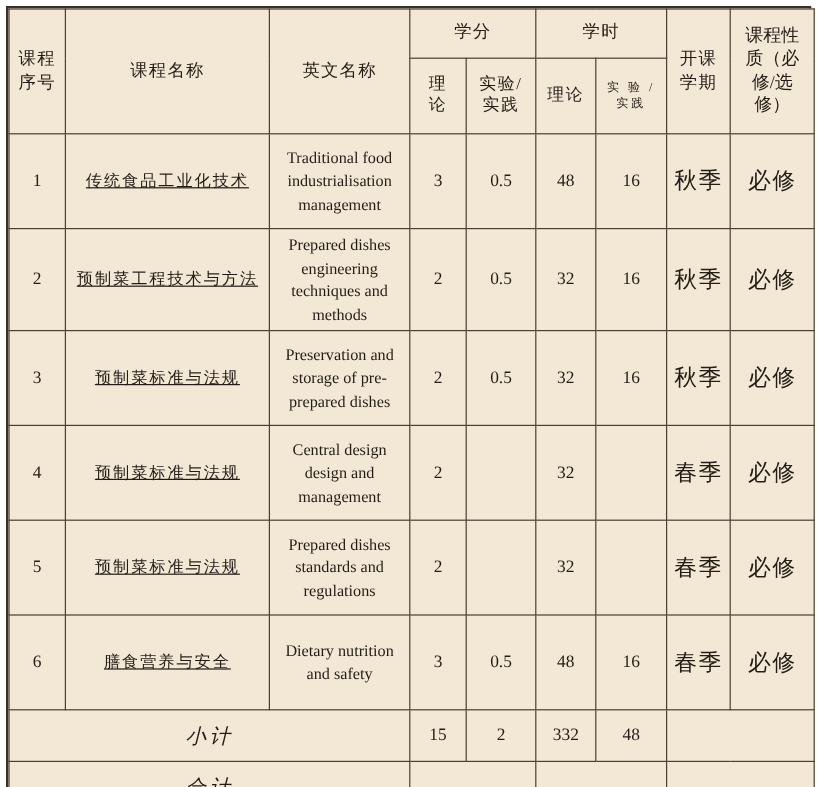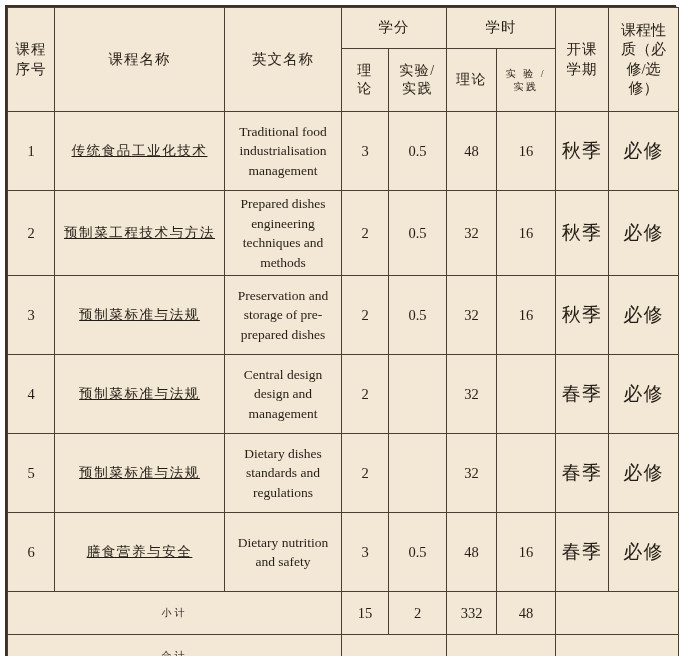--- a/index.html
+++ b/index.html
@@ -110,24 +110,25 @@
     letter-spacing: 1.2px;
     color: #8c8273;
     font-weight: bold;
   }
   .seq {
     font-size: 14.5px;
     color: #241d16;
   }
 
   .sum-label {
-    font-size: 10px;
+    font-size: 17px;
     font-weight: bold;
     letter-spacing: 3px;
     color: #241d16;
+    font-style: italic;
   }
 
   tr.row-course td { height: 72px; }
   tr.row-head-top th { height: 34px; font-family: Liberation Serif, serif; }
   tr.row-head-sub th { height: 56px; }
   tr.row-subtotal td { height: 36px; }
   tr.row-total td    { height: 36px; }
 </style>
 </head>
 <body>
@@ -229,21 +230,21 @@
           <td class="num"></td>
           <td class="num">32</td>
           <td class="num"></td>
           <td class="term">春季</td>
           <td class="ctype">必修</td>
         </tr>
 
         <tr class="row-course">
           <td class="seq">5</td>
           <td class="cn-name">预制菜标准与法规</td>
-          <td class="en-name">Dietary dishes standards and regulations</td>
+          <td class="en-name">Prepared dishes standards and regulations</td>
           <td class="num">2</td>
           <td class="num"></td>
           <td class="num">32</td>
           <td class="num"></td>
           <td class="term">春季</td>
           <td class="ctype">必修</td>
         </tr>
 
         <tr class="row-course">
           <td class="seq">6</td>

